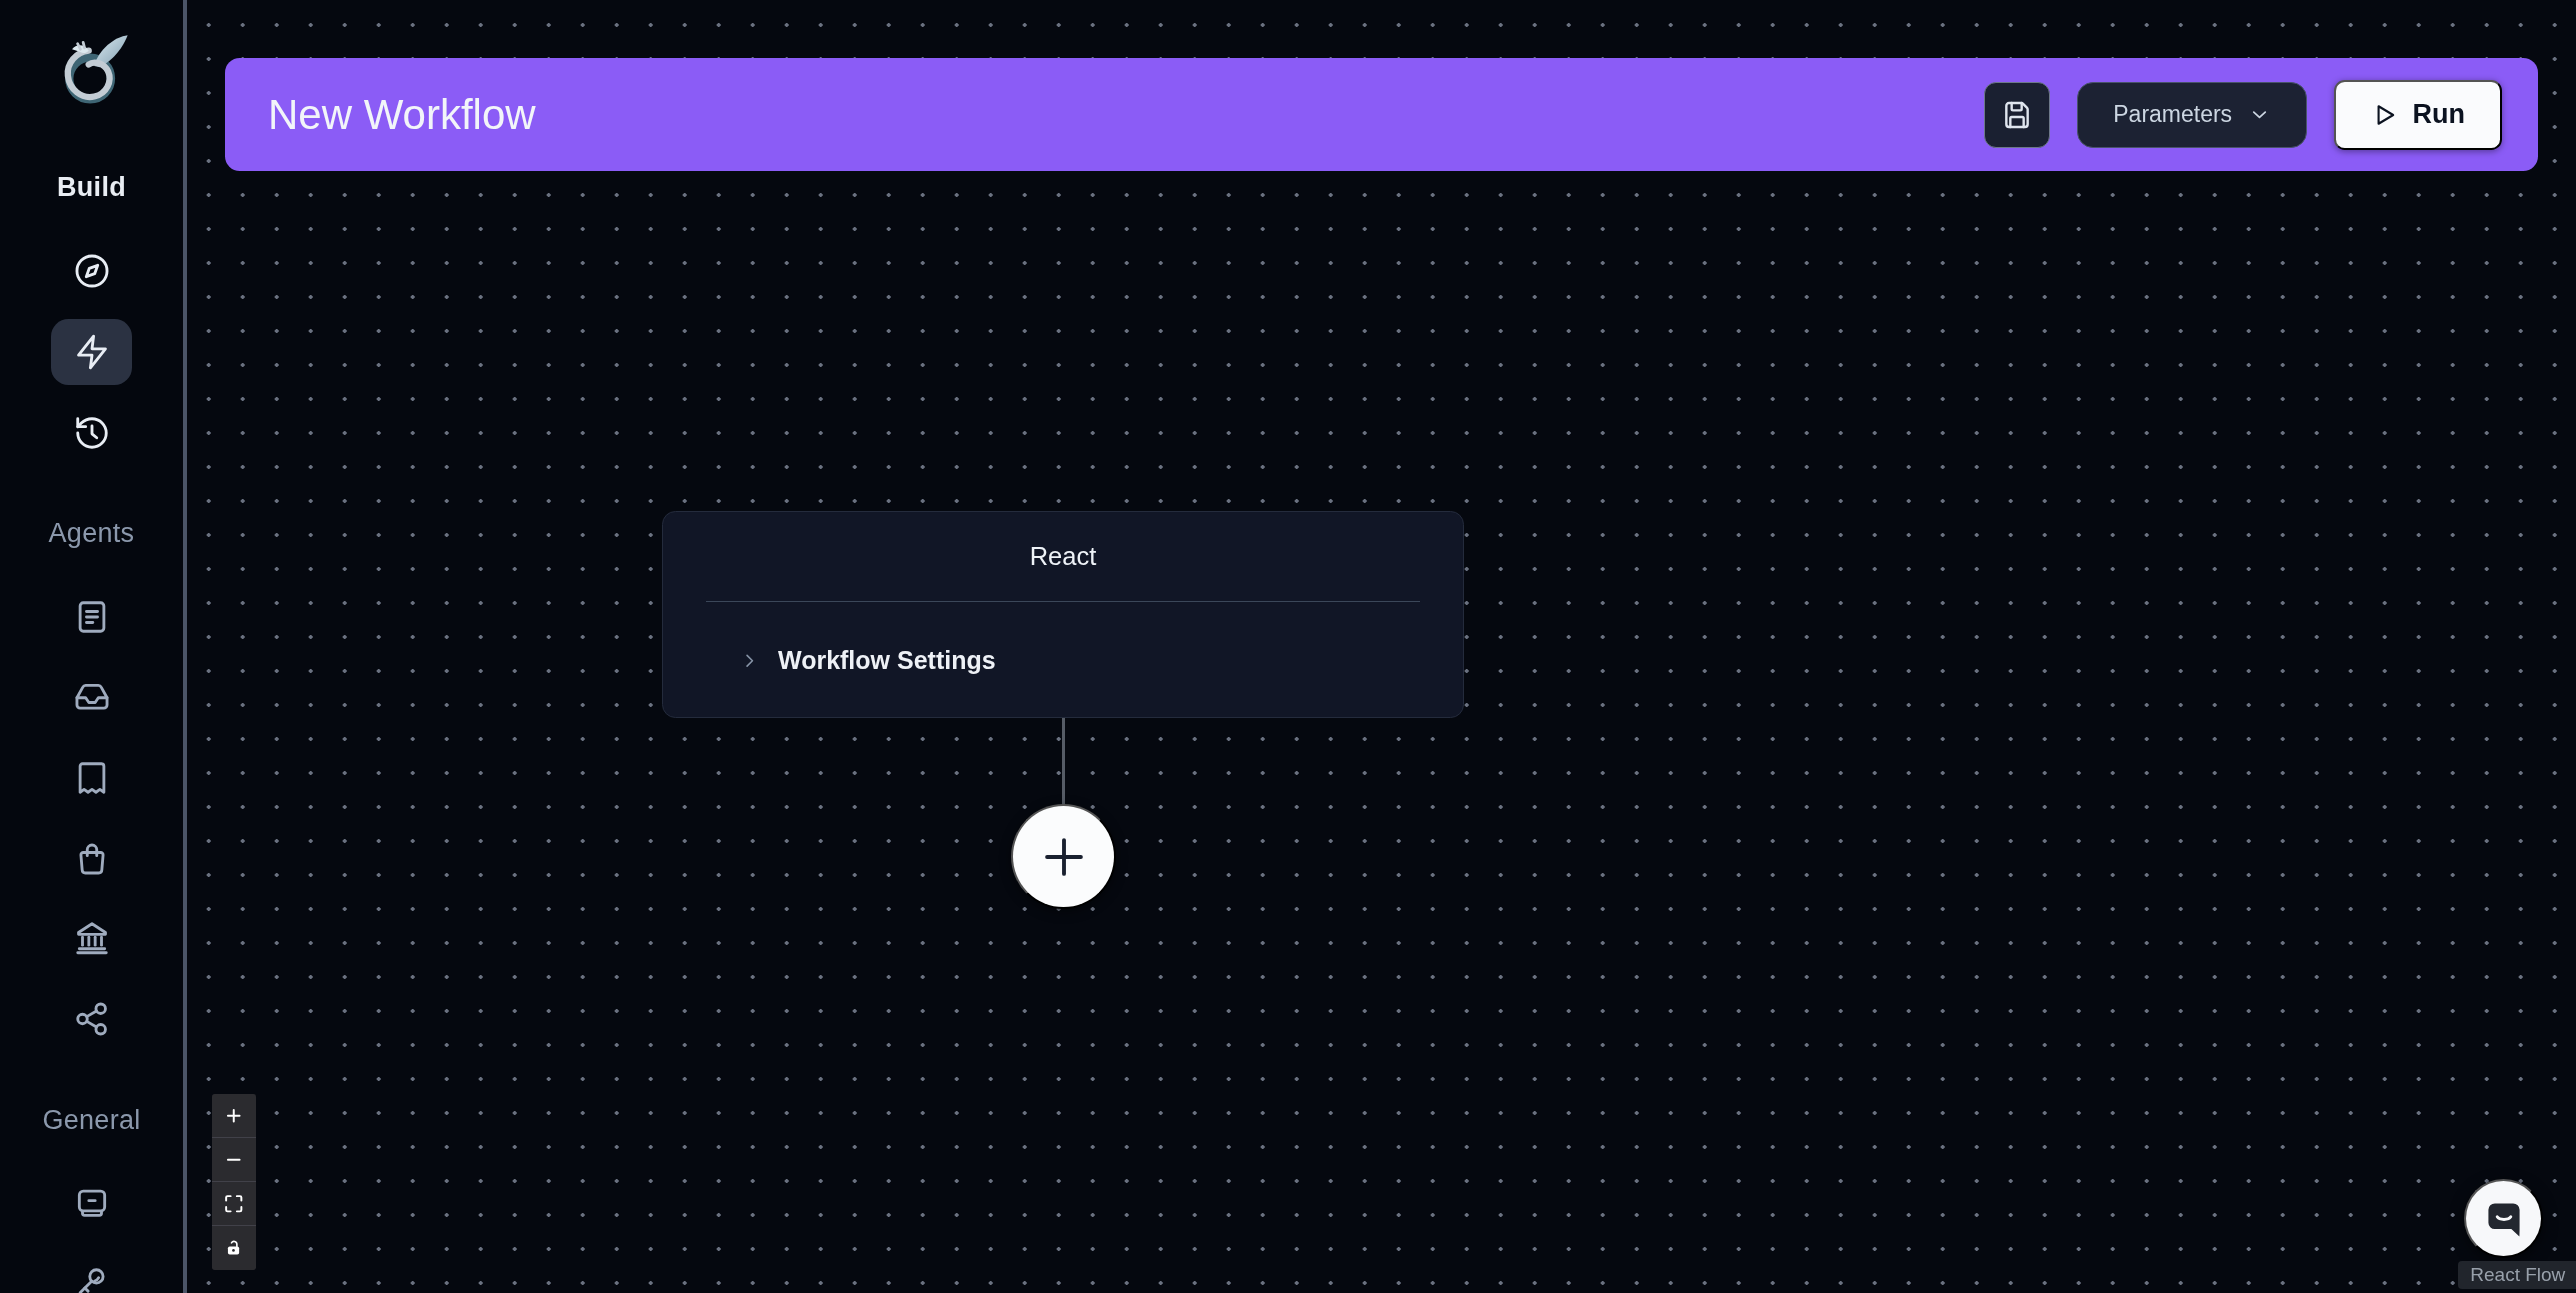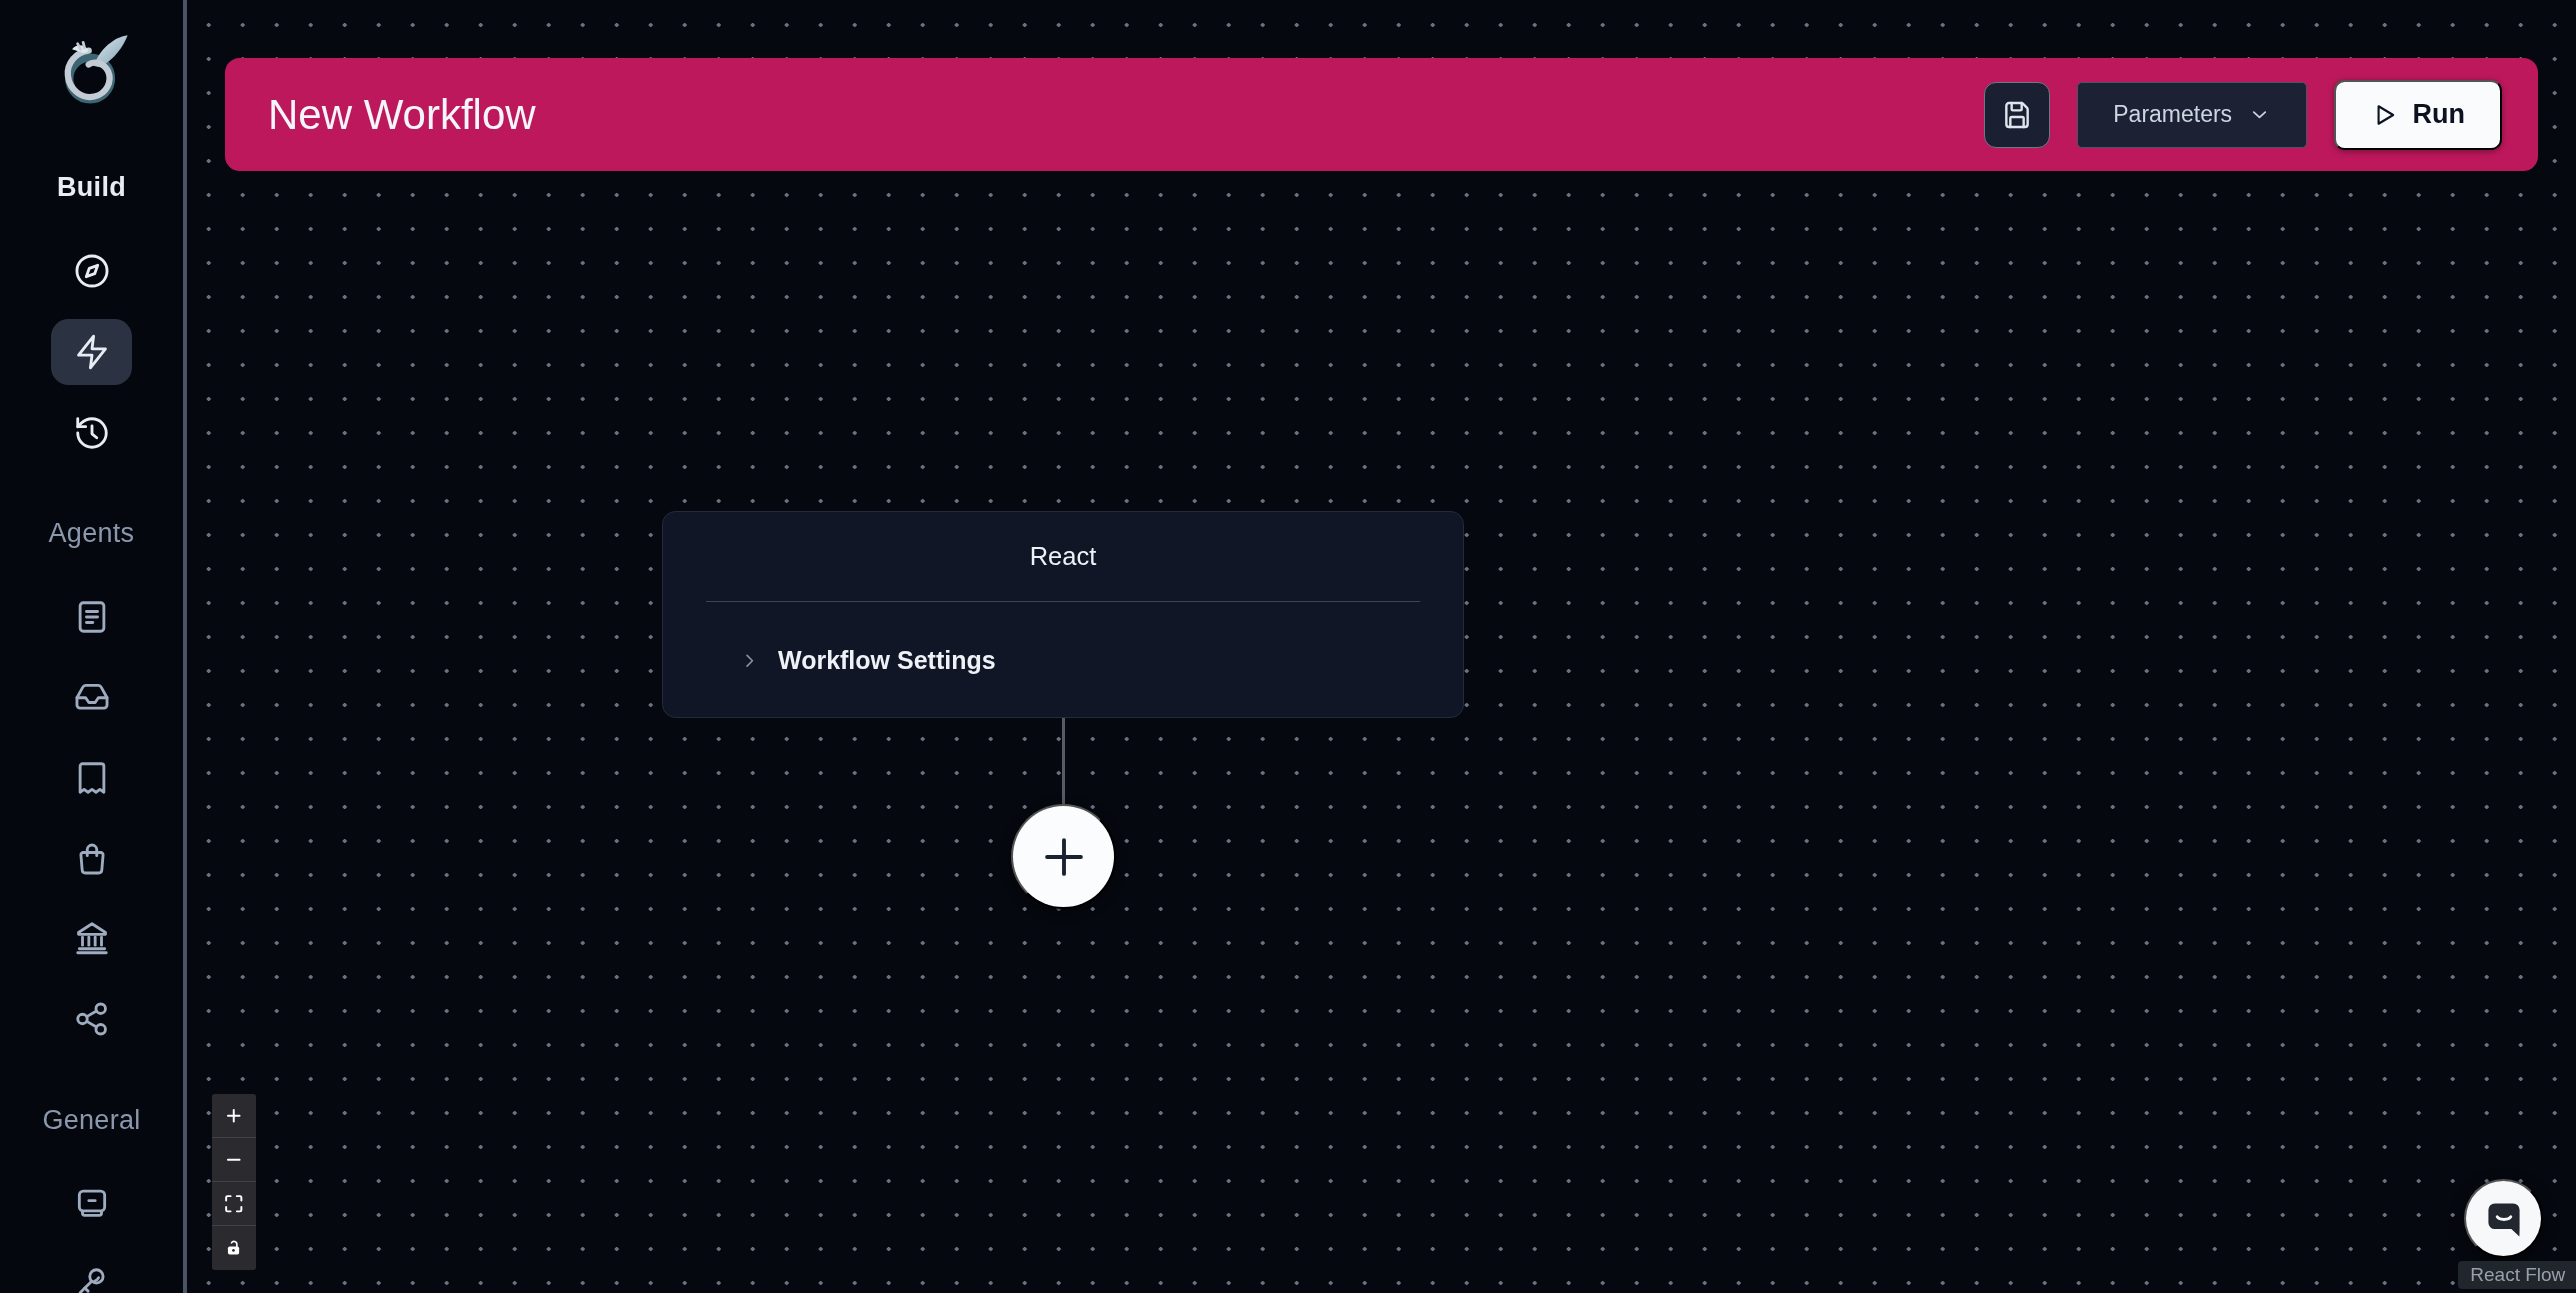--- a/index.html
+++ b/index.html
@@ -25,30 +25,30 @@
   .ic-muted  { color:#9fabbe; }
 
   
   .canvas { position:absolute; left:187px; top:0; width:2389px; height:1293px;
             background-color:#05080f;
             background-image:radial-gradient(circle, #6a7180 1.7px, transparent 2.1px);
             background-size:34px 34px; background-position:4.7px 8px; }
 
   
   .topbar { position:absolute; left:225px; top:58px; width:2313px; height:113px;
-            background:#be185d; border-radius:14.8px;
+            background:#8b5cf6; border-radius:14.8px;
             display:flex; align-items:center; }
   .topbar-title { margin-left:43px; font-size:42px; font-weight:500; color:#f2f5f9; }
   .topbar-actions { position:absolute; right:36px; top:0; height:113px;
                     display:flex; align-items:center; gap:27px; }
   .btn-save { width:66px; height:66px; border-radius:12px; background:#1a2031;
               border:1.3px solid #6d7librar889; border:1.3px solid #6d7889;
               display:flex; align-items:center; justify-content:center; cursor:pointer; }
   .btn-save svg { width:32px; height:32px; color:#dfe5ee; }
-  .btn-params { height:66px; padding:0 35px; border-radius:5px; background:#1c2233;
+  .btn-params { height:66px; padding:0 35px; border-radius:16px; background:#1c2233;
                 border:1.3px solid #49536a; color:#ccd6e2; font-size:23px; font-weight:500;
                 display:flex; align-items:center; gap:16px; cursor:pointer; }
   .btn-params svg { width:23px; height:23px; color:#ccd6e2; }
   .btn-run { height:70px; padding:12px 35px; border-radius:10.7px; background:#fafbfd;
              color:#0b1220; font-size:27px; font-weight:700;
              display:flex; align-items:center; gap:13.4px; cursor:pointer;
              box-shadow:0 1.3px 6.7px rgba(0,0,0,.35); }
   .btn-run svg { width:28px; height:28px; color:#0b1220; }
 
   

